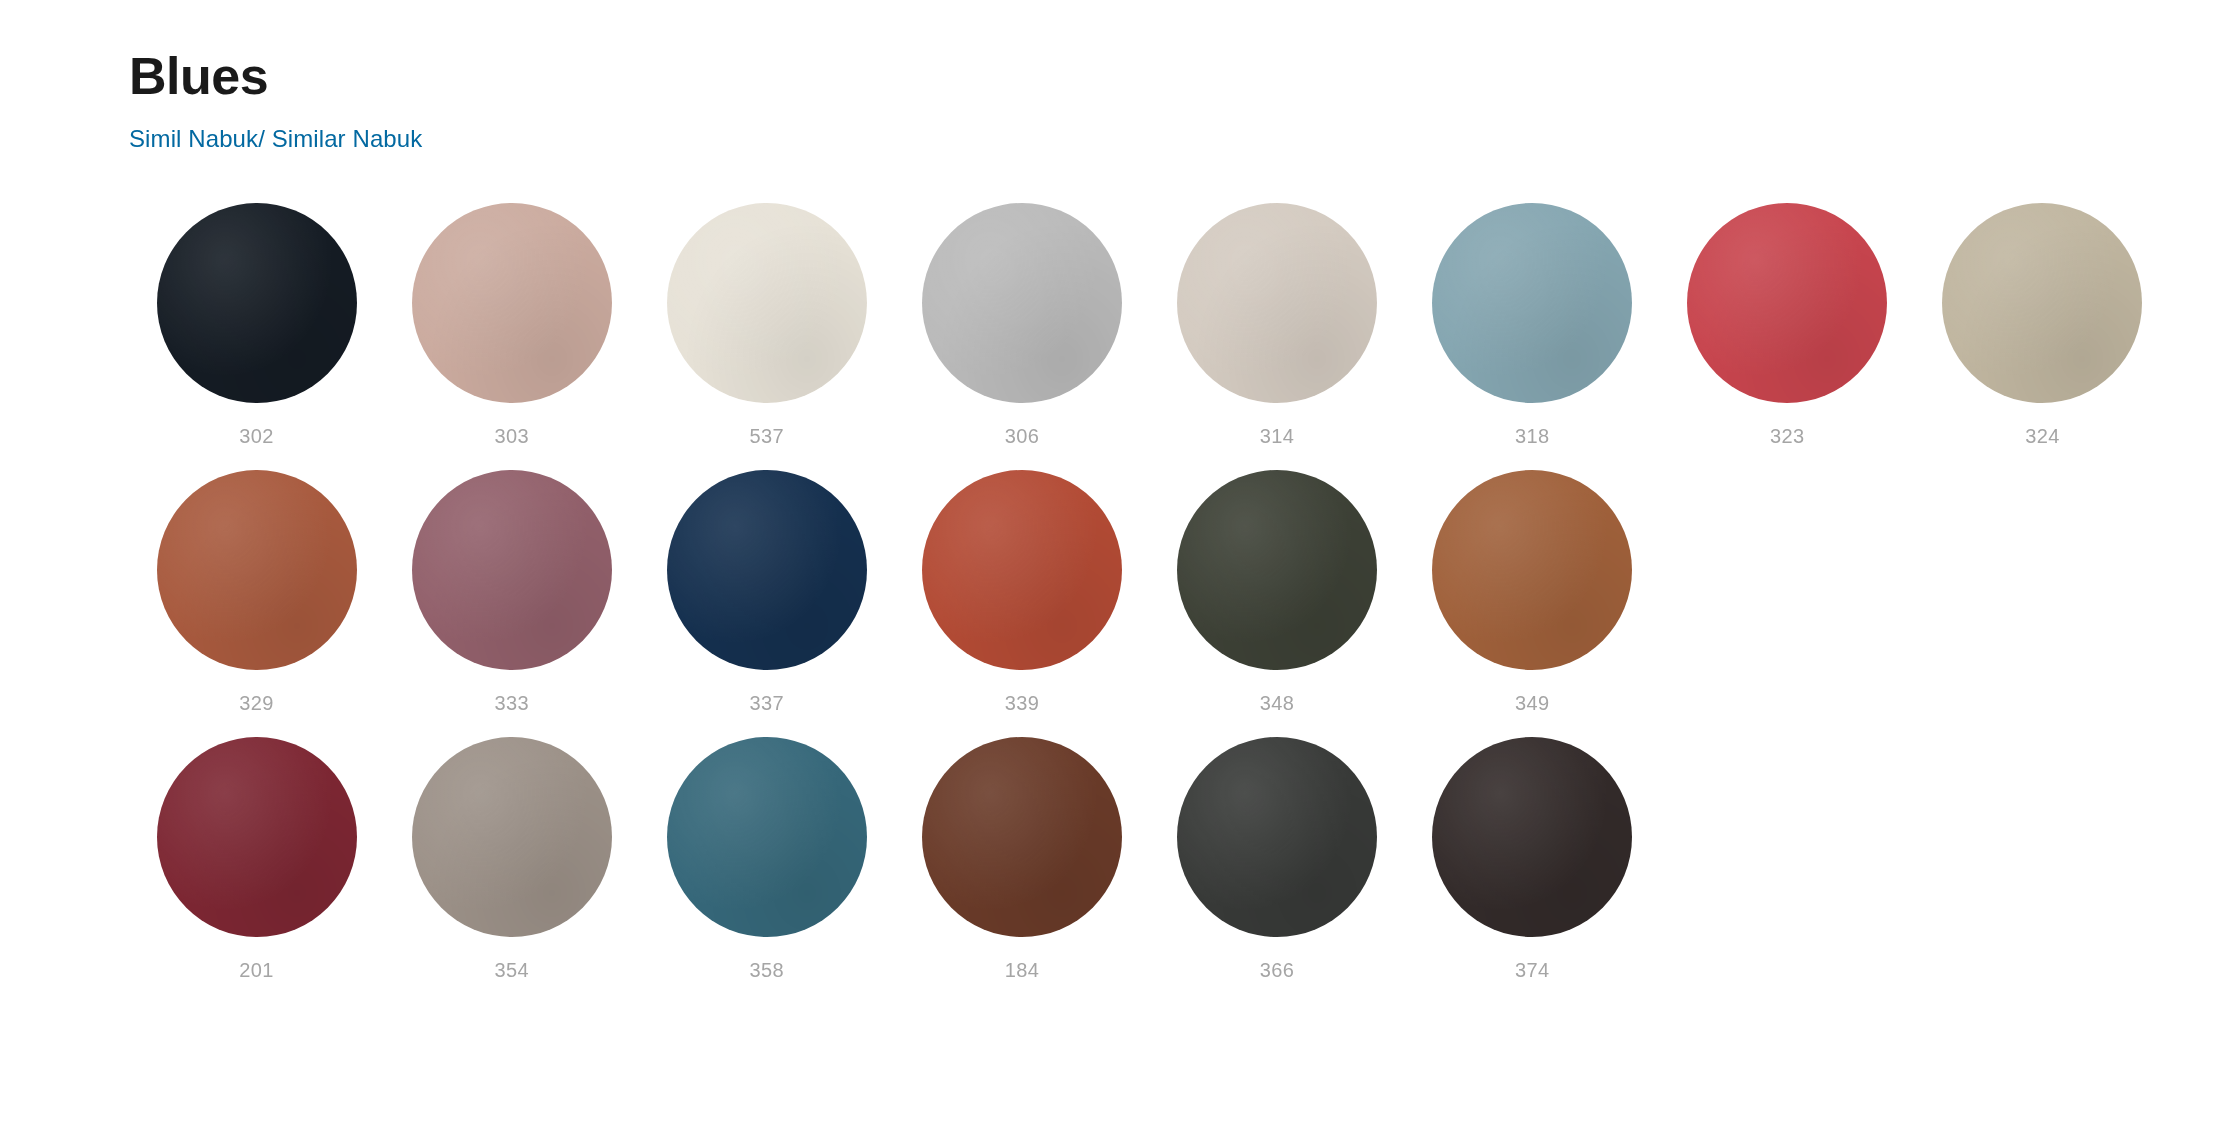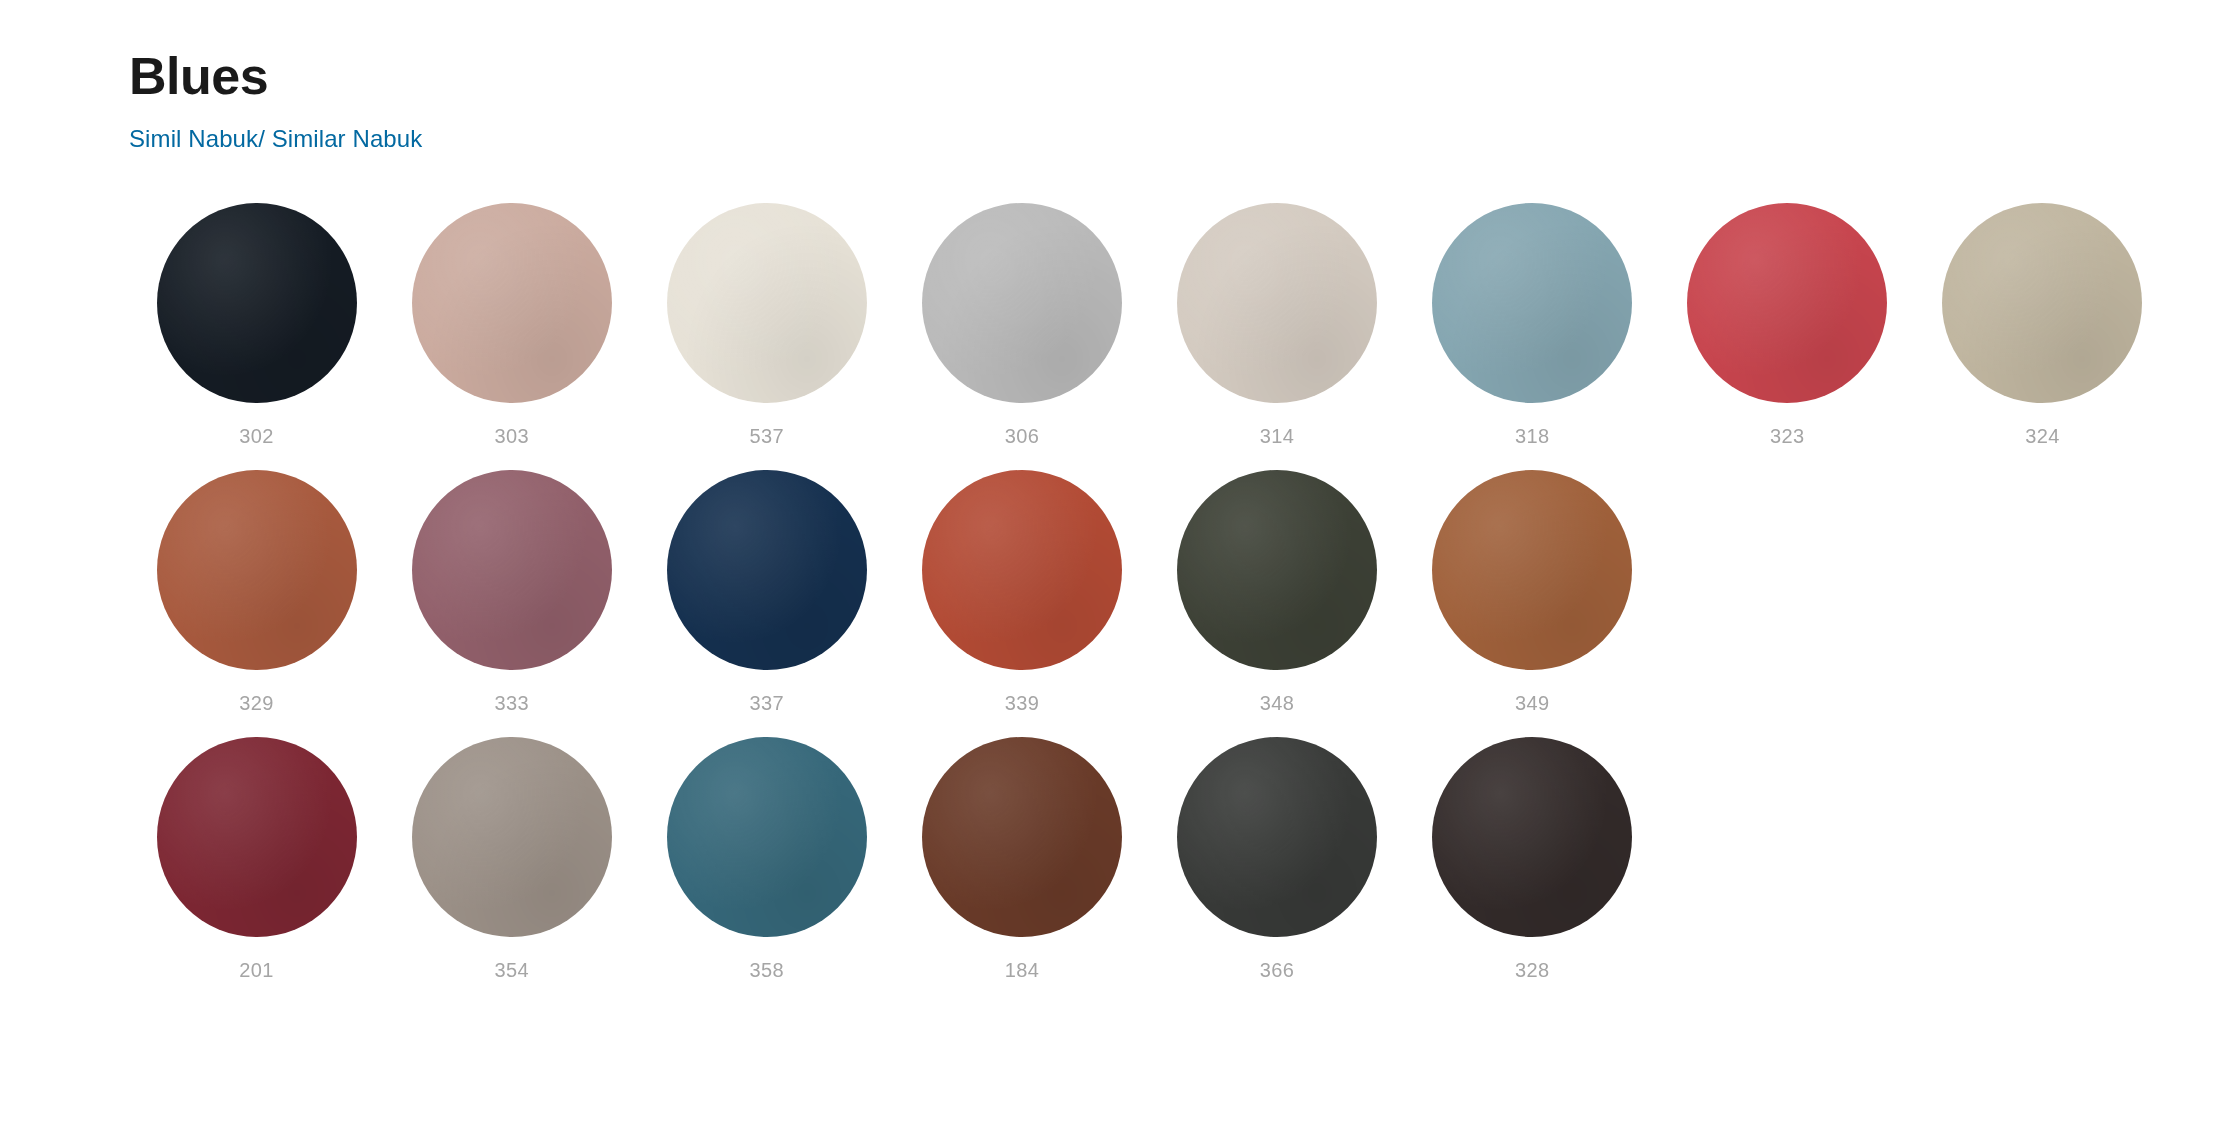--- a/index.html
+++ b/index.html
@@ -185,21 +185,21 @@
         <div class="swatch-cell">
           <div class="swatch-disc" style="background-color: rgb(106, 59, 41);"></div>
           <div class="swatch-label">184</div>
         </div>
         <div class="swatch-cell">
           <div class="swatch-disc" style="background-color: rgb(56, 58, 56);"></div>
           <div class="swatch-label">366</div>
         </div>
         <div class="swatch-cell">
           <div class="swatch-disc" style="background-color: rgb(51, 43, 42);"></div>
-          <div class="swatch-label">328</div>
+          <div class="swatch-label">374</div>
         </div>
         <div class="swatch-cell empty">
           <div class="swatch-disc"></div>
           <div class="swatch-label"></div>
         </div>
         <div class="swatch-cell empty">
           <div class="swatch-disc"></div>
           <div class="swatch-label"></div>
         </div>
       </div>

